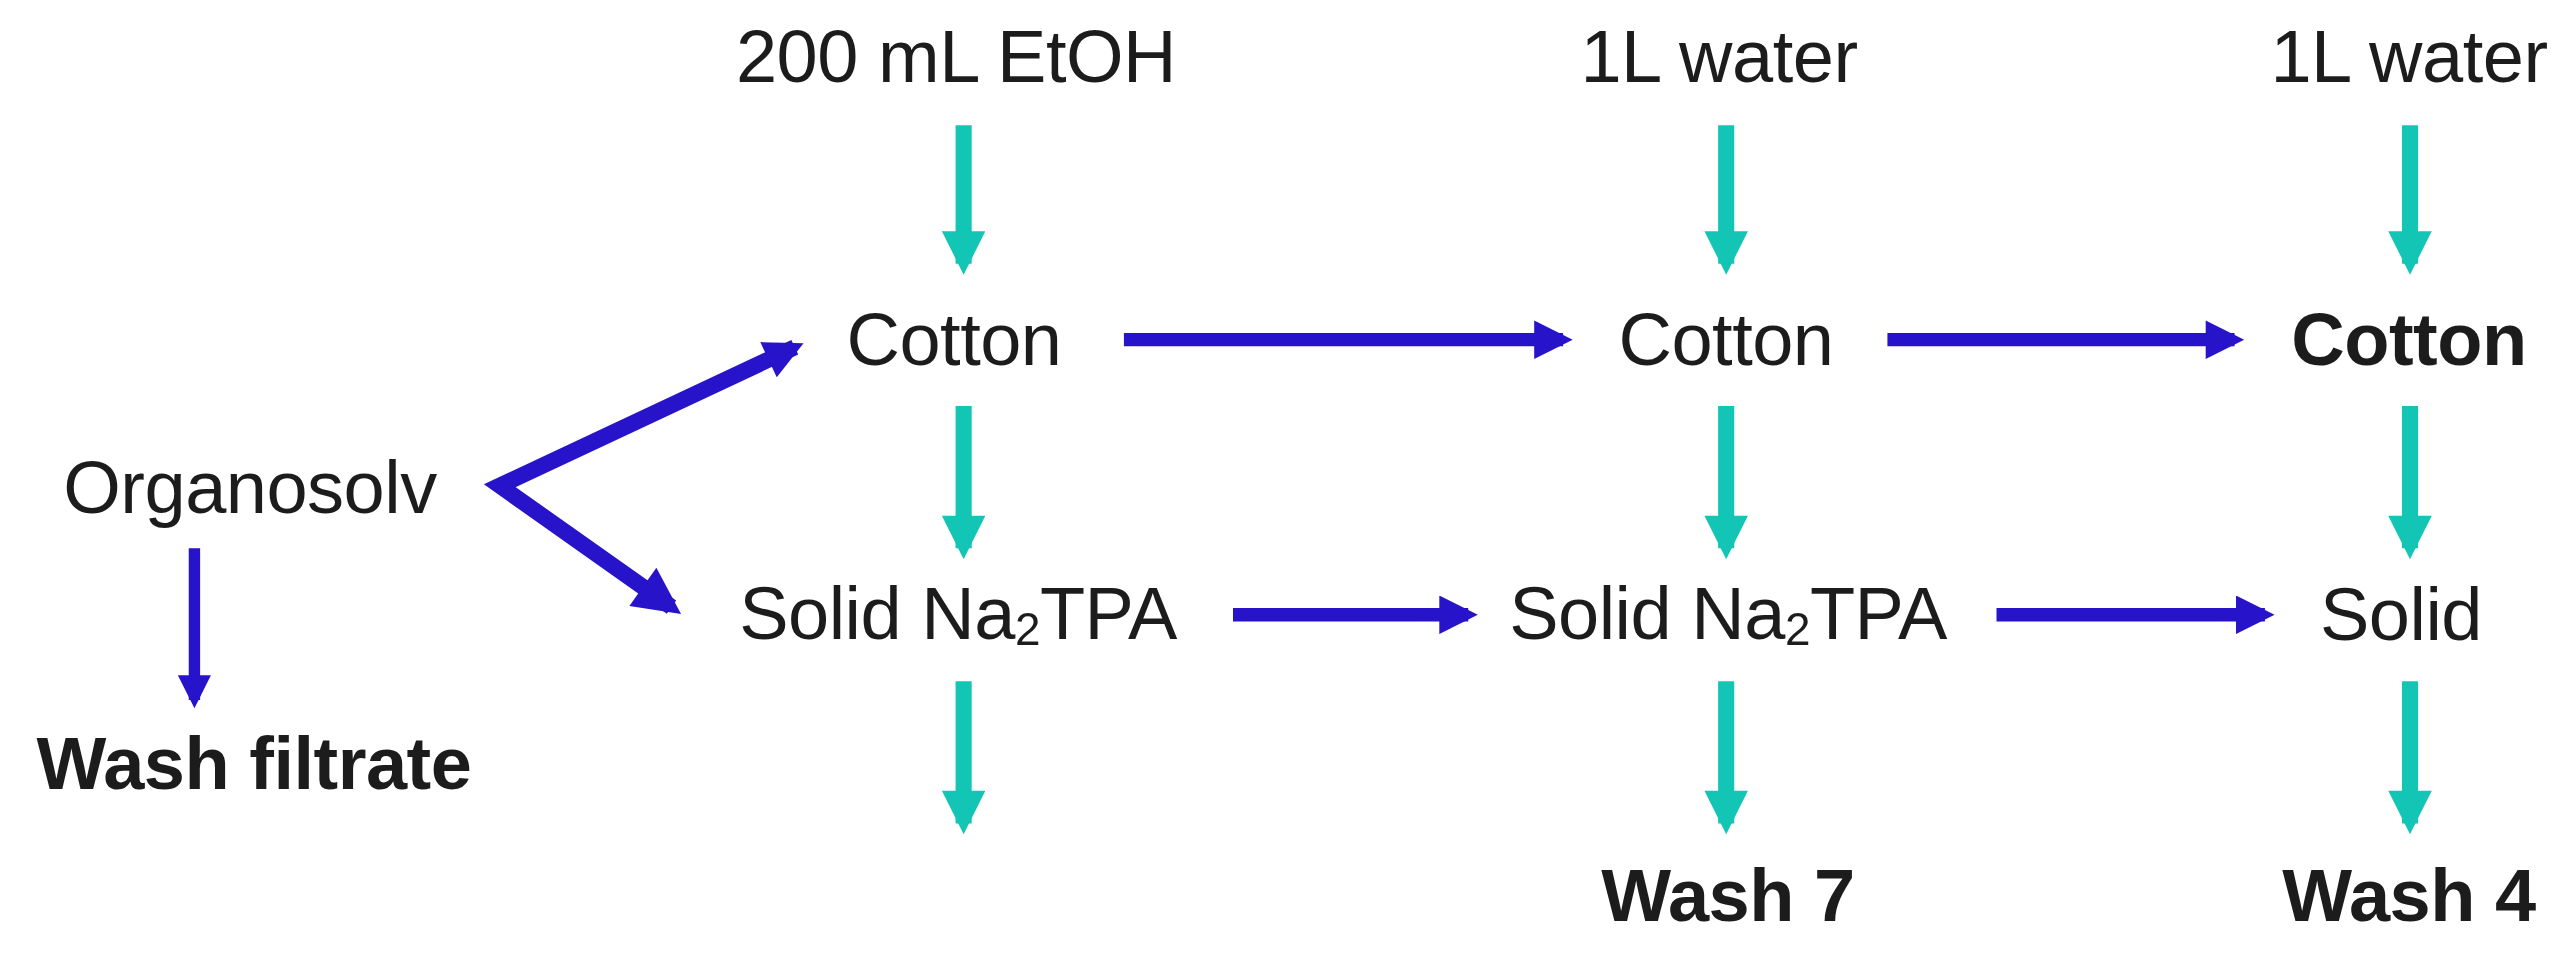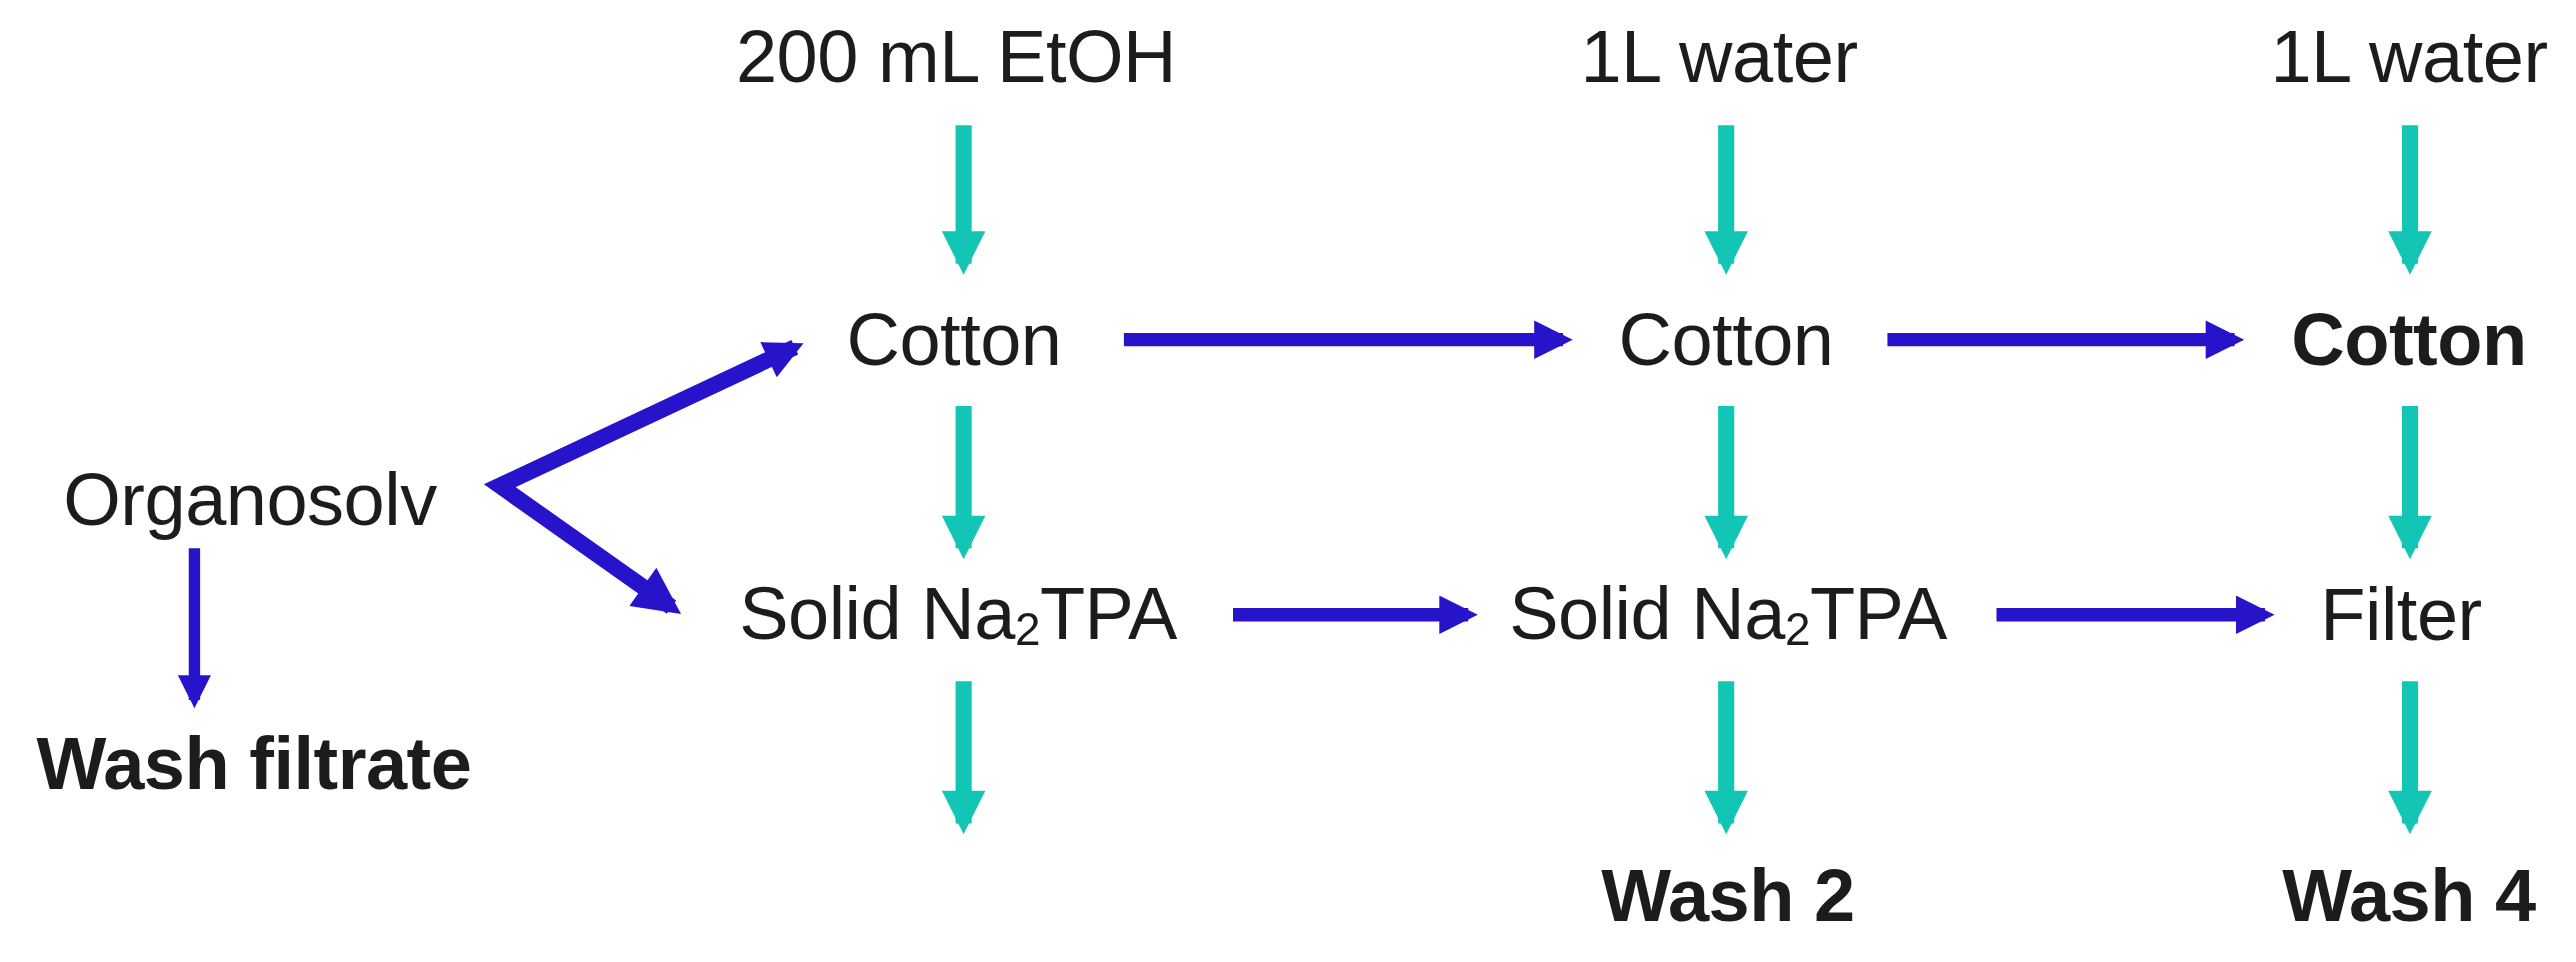--- a/index.html
+++ b/index.html
@@ -71,28 +71,28 @@
 
     <path class="blue-line" stroke-width="17" stroke-linejoin="miter" d="M838,366 L527,512 L708,640" marker-start="url(#head-blue-rev)" marker-end="url(#head-blue)"></path>
 
     <line class="blue-line" stroke-width="12" x1="205" y1="578" x2="205" y2="738" marker-end="url(#head-blue)"></line>
   </svg>
 
   <div class="node" style="left:956px;top:57px">200 mL EtOH</div>
   <div class="node" style="left:1719px;top:57px">1L water</div>
   <div class="node" style="left:2409px;top:57px">1L water</div>
 
-  <div class="node" style="left:250px;top:500px">Organosolv</div>
+  <div class="node" style="left:250px;top:488px">Organosolv</div>
   <div class="node bold" style="left:254px;top:764px">Wash filtrate</div>
 
   <div class="node" style="left:954px;top:340px">Cotton</div>
   <div class="node" style="left:1726px;top:340px">Cotton</div>
   <div class="node bold" style="left:2409px;top:340px">Cotton</div>
 
   <div class="node" style="left:958px;top:615px"><span>Solid Na</span><span class="sub">2</span><span>TPA</span></div>
   <div class="node" style="left:1728px;top:615px"><span>Solid Na</span><span class="sub">2</span><span>TPA</span></div>
-  <div class="node" style="left:2401px;top:615px">Filter</div>
+  <div class="node" style="left:2401px;top:615px">Solid</div>
 
-  <div class="node bold" style="left:1728px;top:896px">Wash 2</div>
+  <div class="node bold" style="left:1728px;top:896px">Wash 7</div>
   <div class="node bold" style="left:2409px;top:896px">Wash 4</div>
 
 </div>
 
 
 </body></html>

